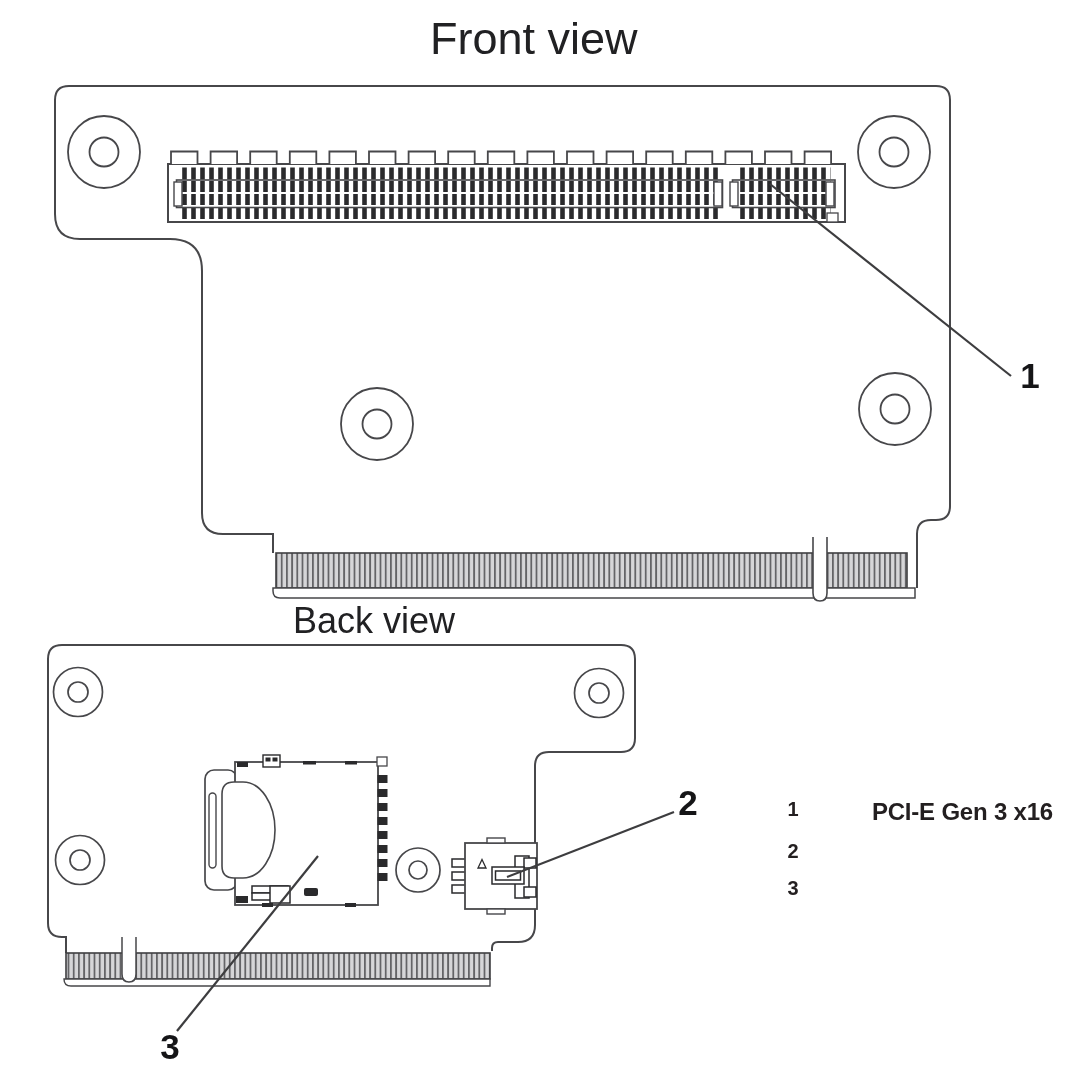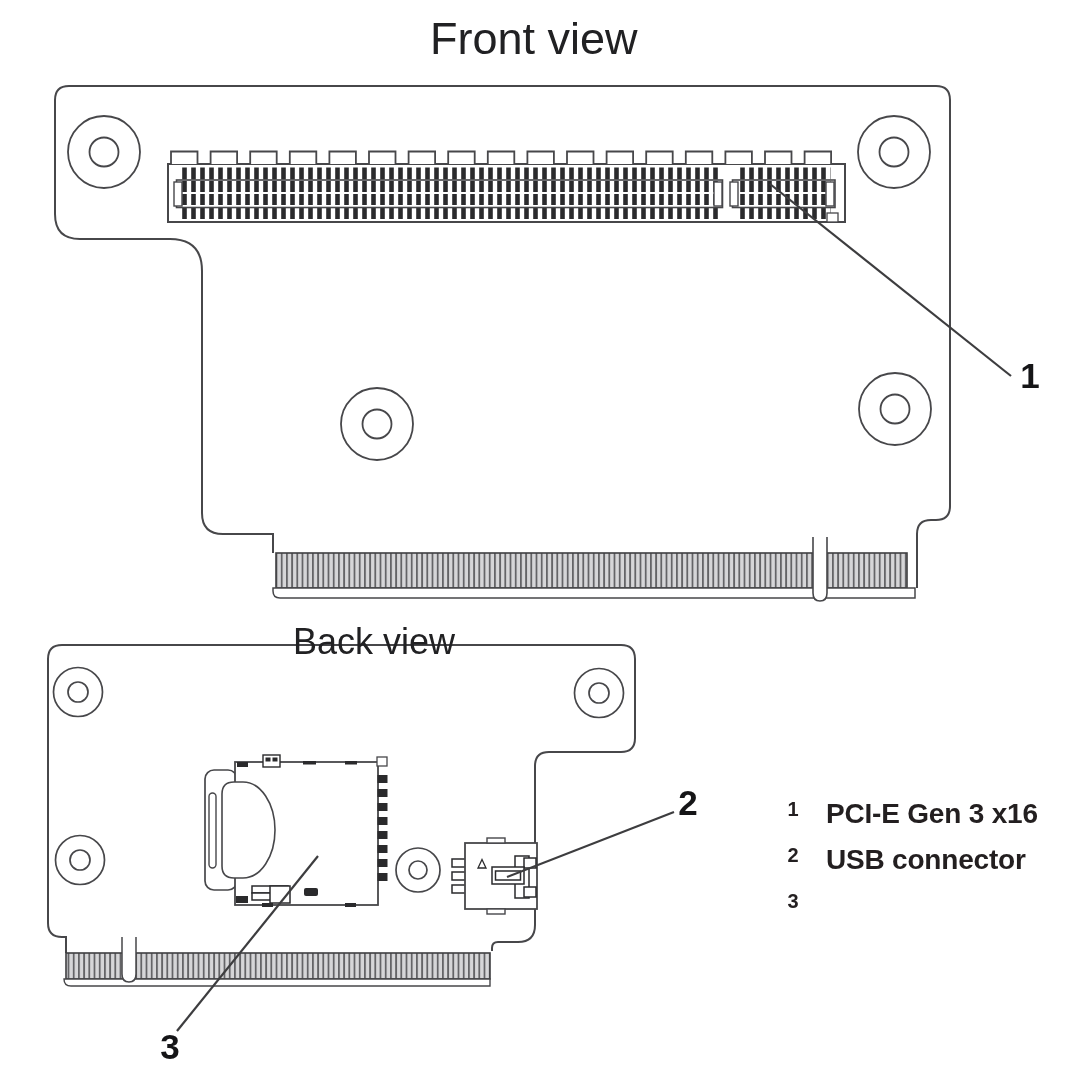--- a/index.html
+++ b/index.html
@@ -4,29 +4,29 @@
 <style>
   html,body{margin:0;padding:0;}
   body{
     width:1080px;height:1080px;position:relative;background:#ffffff;
     font-family:"Liberation Sans", sans-serif;color:#1e1e20;overflow:hidden;
   }
   .stage{position:absolute;left:0;top:0;width:1080px;height:1080px;border-radius:7px;}
   svg.artwork{position:absolute;left:0;top:0;}
   .view-title{position:absolute;color:#212123;white-space:nowrap;}
   .title-front{left:430px;top:13px;font-size:45px;}
-  .title-back{left:293px;top:600px;font-size:36px;margin-top:21px;}
+  .title-back{left:293px;top:600px;font-size:36px;}
   .callout-label{position:absolute;width:40px;text-align:center;font-weight:700;font-size:35px;color:#151517;}
   .callout-1{left:1010px;top:356px;}
   .callout-2{left:668px;top:783px;}
   .callout-3{left:150px;top:1027px;}
   .legend{position:absolute;left:768px;top:798px;width:285px;}
   .legend-row{display:grid;grid-template-columns:50px 1fr;column-gap:8px;margin-bottom:14px;}
   .legend-num{text-align:center;font-weight:700;font-size:20px;color:#231f20;}
-  .legend-label{text-align:left;font-weight:700;font-size:28px;color:#231f20;letter-spacing:-0.2px;white-space:nowrap;}
+  .legend-label{text-align:right;font-weight:700;font-size:24px;color:#231f20;letter-spacing:-0.2px;white-space:nowrap;}
 </style>
 </head>
 <body>
 
 <div class="stage">
 
   <svg class="artwork" width="1080" height="1080" viewBox="0 0 1080 1080">
     <defs>
       <pattern id="pat-pins" patternUnits="userSpaceOnUse" width="9" height="4">
         <rect width="9" height="4" fill="#ffffff"></rect>
@@ -197,19 +197,18 @@
   <div class="callout-label callout-2">2</div>
   <div class="callout-label callout-3">3</div>
 
   <div class="legend">
     <div class="legend-row">
       <span class="legend-num">1</span>
       <span class="legend-label">PCI-E Gen 3 x16</span>
     </div>
     <div class="legend-row">
       <span class="legend-num">2</span>
-      <span class="legend-label">USB connector</span>
     </div>
     <div class="legend-row">
       <span class="legend-num">3</span>
     </div>
   </div>
 </div>
 
 </body></html>

